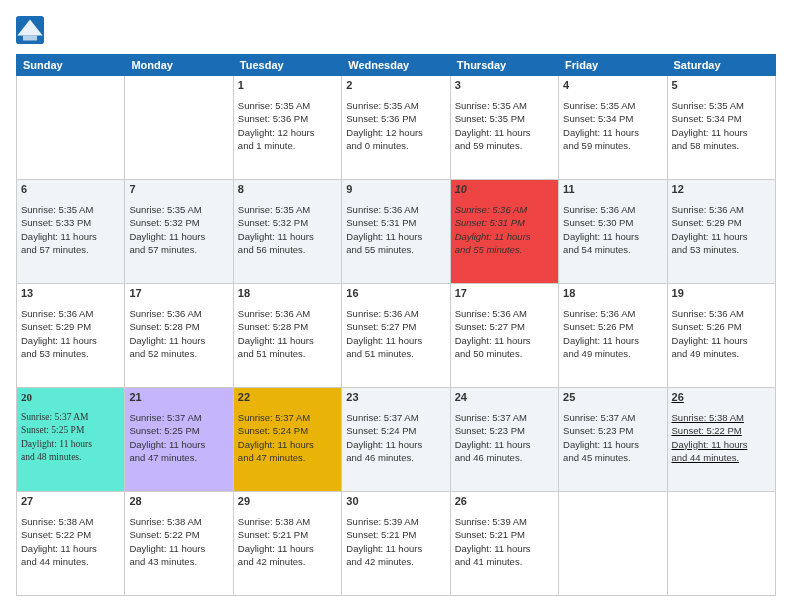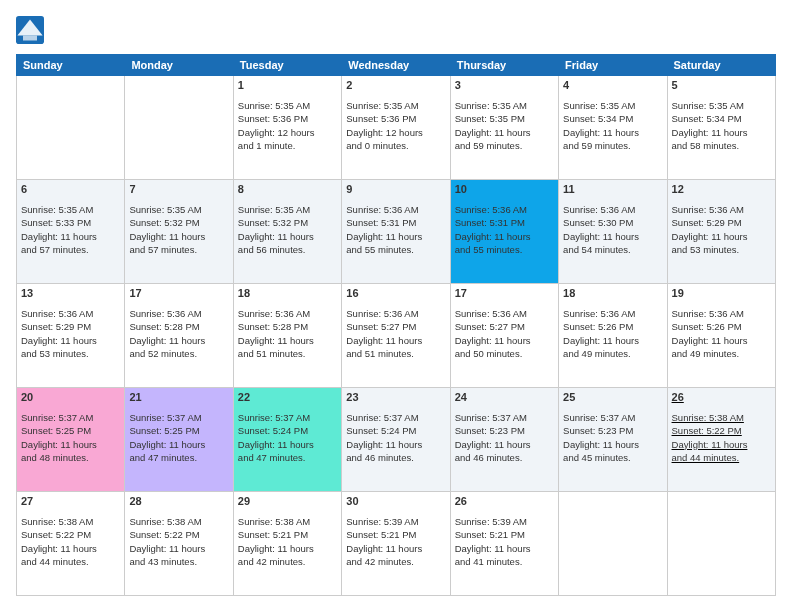--- a/index.html
+++ b/index.html
@@ -192,21 +192,21 @@
 Daylight: 11 hours
 and 56 minutes.</div>
           </td>
           <td style="background-color: rgb(240, 244, 248);">
             <div class="day-num">9</div>
             <div class="day-info" style="white-space: pre-line;">Sunrise: 5:36 AM
 Sunset: 5:31 PM
 Daylight: 11 hours
 and 55 minutes.</div>
           </td>
-          <td style="background-color: #0ea5e9;">
+          <td style="background-color: #ef4444; font-style: italic;">
             <div class="day-num">10</div>
             <div class="day-info" style="white-space: pre-line;">Sunrise: 5:36 AM
 Sunset: 5:31 PM
 Daylight: 11 hours
 and 55 minutes.</div>
           </td>
           <td style="background-color: rgb(240, 244, 248);">
             <div class="day-num">11</div>
             <div class="day-info" style="white-space: pre-line;">Sunrise: 5:36 AM
 Sunset: 5:30 PM
@@ -266,35 +266,35 @@
           </td>
           <td>
             <div class="day-num">19</div>
             <div class="day-info" style="white-space: pre-line;">Sunrise: 5:36 AM
 Sunset: 5:26 PM
 Daylight: 11 hours
 and 49 minutes.</div>
           </td>
         </tr>
         <tr>
-          <td style="background-color: #f9a8d4;">
+          <td style="background-color: #5eead4; font-family: Liberation Serif, serif;">
             <div class="day-num">20</div>
             <div class="day-info" style="white-space: pre-line;">Sunrise: 5:37 AM
 Sunset: 5:25 PM
 Daylight: 11 hours
 and 48 minutes.</div>
           </td>
           <td style="background-color: #c4b5fd;">
             <div class="day-num">21</div>
             <div class="day-info" style="white-space: pre-line;">Sunrise: 5:37 AM
 Sunset: 5:25 PM
 Daylight: 11 hours
 and 47 minutes.</div>
           </td>
-          <td style="background-color: #5eead4;">
+          <td style="background-color: #eab308;">
             <div class="day-num">22</div>
             <div class="day-info" style="white-space: pre-line;">Sunrise: 5:37 AM
 Sunset: 5:24 PM
 Daylight: 11 hours
 and 47 minutes.</div>
           </td>
           <td style="background-color: rgb(240, 244, 248);">
             <div class="day-num">23</div>
             <div class="day-info" style="white-space: pre-line;">Sunrise: 5:37 AM
 Sunset: 5:24 PM

